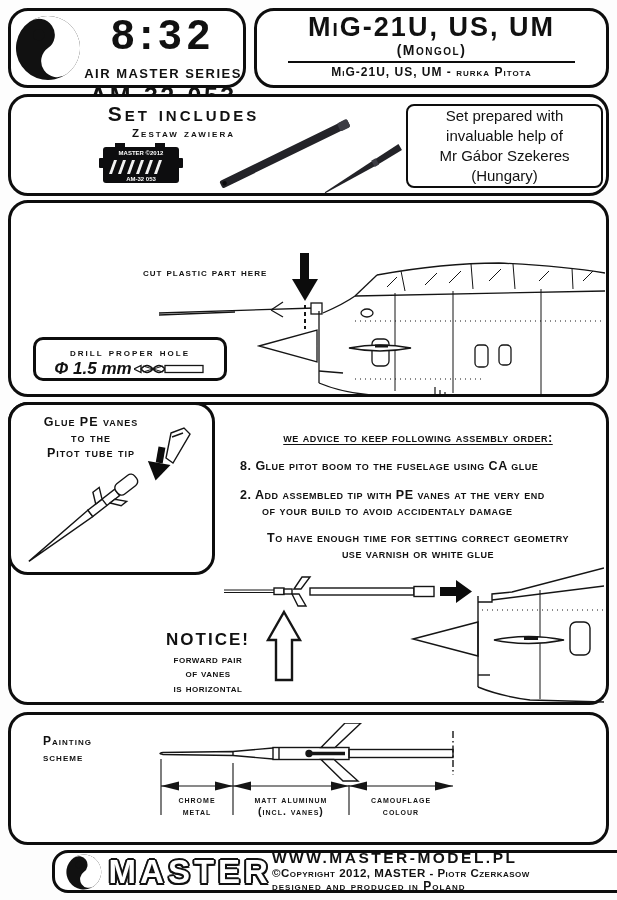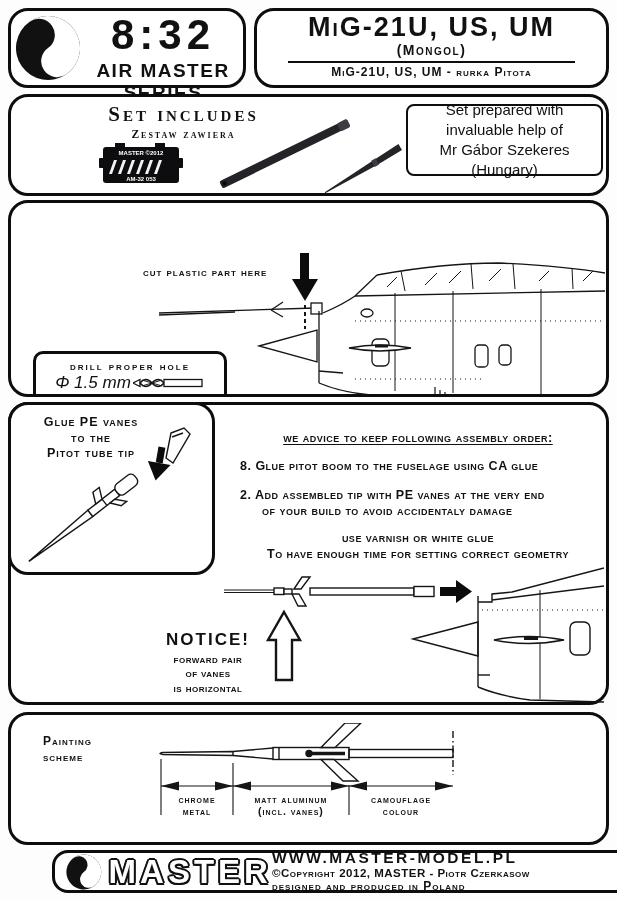--- a/index.html
+++ b/index.html
@@ -6,41 +6,41 @@
   .sheet{position:relative;width:617px;height:900px;background:#fdfdfd;overflow:hidden;
          font-family:"Liberation Sans","DejaVu Sans",sans-serif;color:#111;}
   .box{position:absolute;border:3.5px solid #0d0d0d;border-radius:20px;background:#fff;box-sizing:border-box;}
   .abs{position:absolute;box-sizing:border-box;}
   .sc{font-variant:small-caps;}
   .pre{white-space:pre-line;}
   .ctr{text-align:center;}
 
   
   .scale{font-size:42px;font-weight:bold;letter-spacing:5px;line-height:1;}
-  .series{font-size:19px;font-weight:bold;letter-spacing:1.5px;margin-top:4px;}
+  .series{font-size:13px;font-weight:bold;letter-spacing:1.5px;margin-top:10px;}
   .code{font-size:25px;font-weight:bold;letter-spacing:2.5px;margin-top:1px;}
 
   
   .title-main{font-size:27px;font-weight:bold;letter-spacing:2px;line-height:1.02;}
   .title-variant{font-size:14px;font-weight:bold;letter-spacing:1.5px;}
   .title-product{font-size:17px;font-weight:bold;letter-spacing:2px;}
   .title-rule{width:82%;border-top:2.5px solid #0d0d0d;margin:3px auto 2px;}
   .title-pl{font-size:12px;font-weight:bold;letter-spacing:1px;}
 
   .set-title{font-size:21px;font-weight:bold;letter-spacing:3px;}
   .set-title-pl{font-size:11.5px;font-weight:bold;letter-spacing:2px;margin-top:1px;}
   .credit{border:2.5px solid #0d0d0d;border-radius:8px;display:flex;align-items:center;justify-content:center;
           font-size:15px;line-height:1.35;text-align:center;background:#fff;}
 
   .asm-title{font-size:22px;font-weight:bold;letter-spacing:3px;}
   .asm-title-pl{font-size:13px;font-weight:bold;letter-spacing:2px;margin-top:1px;}
   .cut-label{font-size:11px;font-weight:bold;letter-spacing:1px;}
   .drill-box{border:3px solid #0d0d0d;border-radius:10px;background:#fff;}
   .drill-label{font-size:11.5px;font-weight:bold;letter-spacing:2px;margin-top:6px;}
-  .drill-size{font-size:17px;font-style:italic;font-weight:400;}
+  .drill-size{font-size:17px;font-style:italic;font-weight:700;}
 
   .glue-label{font-size:12.5px;font-weight:bold;letter-spacing:1px;line-height:1.25;}
   .advice{width:356px;font-size:12.5px;font-weight:bold;letter-spacing:.5px;line-height:1.25;}
   .advice-head{font-size:13px;text-align:center;text-decoration:underline;text-underline-offset:2px;}
   .advice-item{margin-top:13px;}
   .advice-cont{margin-left:22px;}
   .advice-note{margin-top:12px;text-align:center;}
   .notice-title{font-size:17px;font-weight:bold;letter-spacing:2px;}
   .notice-text{font-size:11px;font-weight:bold;letter-spacing:.5px;line-height:1.3;margin-top:2px;}
 
@@ -78,21 +78,21 @@
   </div>
 
   <div class="box ctr" style="left:254px;top:8px;width:355px;height:80px;padding-top:3px;">
     <div class="title-main sc">MiG-21U, US, UM</div>
     <div class="title-variant sc">(Mongol)</div>
     <div class="title-rule"></div>
     <div class="title-pl sc">MiG-21U, US, UM - rurka Pitota</div>
   </div>
 
   <div class="box" style="left:8px;top:94px;width:601px;height:102px;">
-    <div class="abs ctr" style="left:55px;top:5px;width:235px;font-family:Liberation Serif, serif;">
+    <div class="abs ctr" style="left:55px;top:5px;width:235px;">
       <div class="set-title sc">Set includes</div>
       <div class="set-title-pl sc">Zestaw zawiera</div>
     </div>
 
     <svg class="abs" style="left:88px;top:44px;" width="84" height="48" viewBox="0 0 84 48">
       <rect x="4" y="6" width="76" height="36" rx="3" fill="#0d0d0f"></rect>
       <rect x="0" y="17" width="5" height="10" rx="1" fill="#0d0d0f"></rect>
       <rect x="79" y="17" width="5" height="10" rx="1" fill="#0d0d0f"></rect>
       <rect x="16" y="2" width="10" height="5" fill="#0d0d0f"></rect>
       <rect x="56" y="2" width="10" height="5" fill="#0d0d0f"></rect>
@@ -113,21 +113,21 @@
         <rect x="0" y="-4" width="142" height="8" rx="2" fill="#232328"></rect>
         <rect x="131" y="-4.5" width="11" height="9" rx="2" fill="#3c3c44"></rect>
         <circle cx="4" cy="0" r="2.2" fill="#0a0a0c"></circle>
       </g>
       <g transform="translate(128,92) rotate(-30)">
         <polygon points="0,1.5 60,-2 88,-3.5 88,3.5 60,4 0,2.5" fill="#232328"></polygon>
         <rect x="56" y="-2.5" width="5" height="7" fill="#3c3c44"></rect>
       </g>
     </svg>
 
-    <div class="credit abs pre" style="left:395px;top:7px;width:197px;height:72px;">
+    <div class="credit abs pre" style="left:395px;top:7px;width:197px;height:84px;">
       <span class="pre">Set prepared with
 invaluable help of
 Mr Gábor Szekeres
 (Hungary)</span>
     </div>
   </div>
 
   <div class="box" style="left:8px;top:200px;width:601px;height:197px;overflow:hidden;">
 
     <div class="cut-label sc abs" style="left:132px;top:63px;width:155px;">cut plastic part here</div>
@@ -167,21 +167,21 @@
 
         <path d="M292 144 v-8 M297 147 v-8 M302 147 v-6" stroke-width="1.2"></path>
       </g>
       <g fill="#0c0c0c" stroke="none">
         <rect x="157" y="2" width="9" height="26"></rect>
         <polygon points="149,28 175,28 162,50"></polygon>
       </g>
       <path d="M162 54 V78" stroke="#151515" stroke-width="2" stroke-dasharray="4 3"></path>
     </svg>
 
-    <div class="drill-box abs ctr" style="left:22px;top:148px;width:194px;height:54px;">
+    <div class="drill-box abs ctr" style="left:22px;top:134px;width:194px;height:44px;">
       <div class="drill-label sc">drill proper hole</div>
       <div style="display:flex;align-items:center;justify-content:center;gap:2px;margin-top:1px;">
         <span class="drill-size">Φ 1.5 mm</span>
         <svg width="72" height="16" viewBox="0 0 72 16">
           <g stroke="#151515" fill="#fff" stroke-width="1.3">
             <polygon points="0,8 7,4.5 7,11.5"></polygon>
             <path d="M7,8 Q13,1 19,8 Q13,15 7,8 Z"></path>
             <path d="M19,8 Q25,1 31,8 Q25,15 19,8 Z"></path>
             <path d="M9,5 L29,11 M9,11 L29,5" stroke-width="1"></path>
             <rect x="31" y="4.5" width="38" height="7"></rect>
@@ -220,22 +220,22 @@
   </div>
 
   <div class="advice sc abs" style="left:240px;top:430px;">
     <div class="advice-head">we advice to keep following assembly order:</div>
     <div class="advice-item">8.  Glue pitot boom to the fuselage using CA glue</div>
     <div class="advice-item">
       <div>2.  Add assembled tip with PE vanes at the very end</div>
       <div class="advice-cont">of your build to avoid accidentaly damage</div>
     </div>
     <div class="advice-note">
+      <div>To have enough time for setting correct geometry</div>
       <div>use varnish or white glue</div>
-      <div>To have enough time for setting correct geometry</div>
     </div>
   </div>
 
   <svg class="abs" style="left:218px;top:560px;" width="386" height="145" viewBox="0 0 386 145">
     <g stroke="#151515" fill="#fff" stroke-width="1.4">
 
       <path d="M6 30 H56 M6 32.5 H56" stroke-width="1.1"></path>
       <rect x="56" y="28" width="10" height="6.5"></rect>
       <rect x="66" y="29" width="8" height="5"></rect>
       <polygon points="76,29 84,17 92,17 83,29"></polygon>

